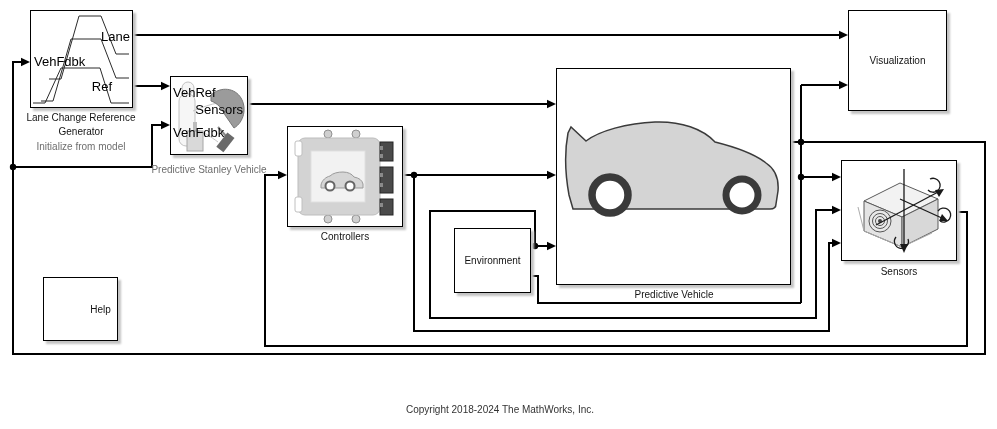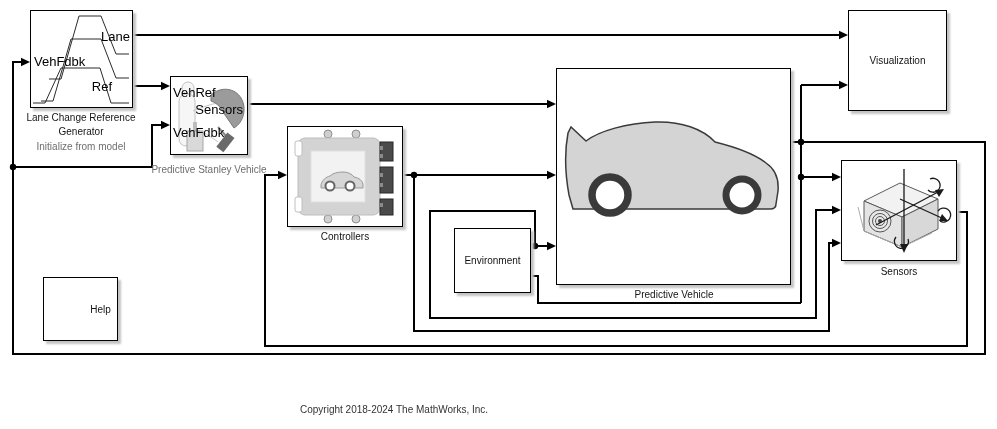--- a/index.html
+++ b/index.html
@@ -10,21 +10,21 @@
   .block{position:absolute;box-sizing:border-box;background:#ffffff;border:1px solid #000;
          box-shadow:3px 3px 2px #c4c4c4;}
   .block .icon{position:absolute;left:0;top:0;width:100%;height:100%;}
   .plabel{position:absolute;font-size:13px;line-height:10px;color:#000;white-space:nowrap;}
   .plabel.r{text-align:right;}
   .blabel{position:absolute;font-size:10px;line-height:12px;color:#141414;text-align:center;
           width:300px;transform:translateX(-150px);white-space:nowrap;}
   .blabel.gray{color:#6e6e6e;}
   .centertext{display:flex;align-items:center;justify-content:center;width:100%;height:100%;
               font-size:10px;color:#141414;}
-  .copyright{position:absolute;font-size:10px;color:#333;text-align:left;width:400px;
+  .copyright{position:absolute;font-size:10px;color:#333;text-align:center;width:400px;
              transform:translateX(-200px);}
 </style>
 </head>
 <body>
 
 <div class="canvas">
 
   <svg id="wires" width="997" height="429" viewBox="0 0 997 429">
     <g fill="none" stroke="#000" stroke-width="1.3" shape-rendering="crispEdges">
       <path d="M133,35 H839"></path>

